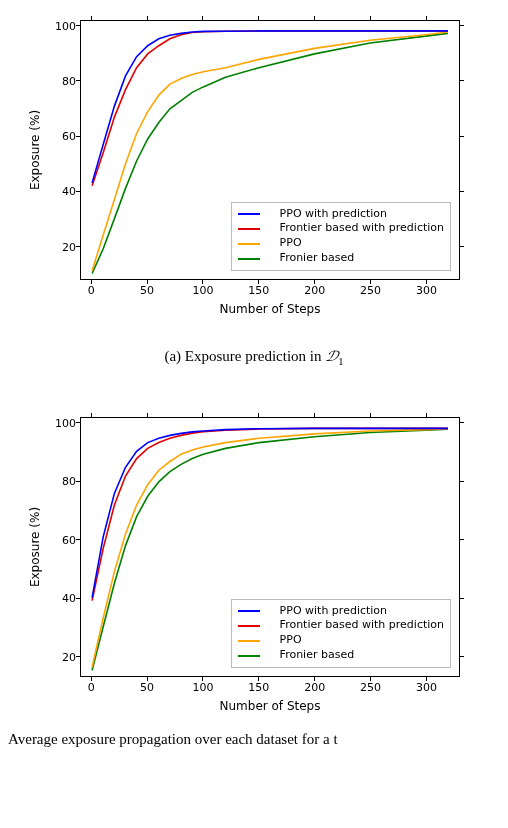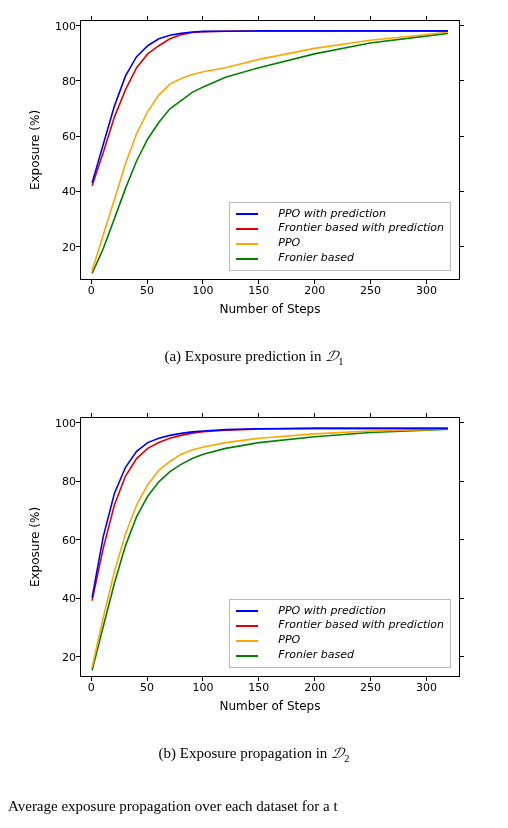--- a/index.html
+++ b/index.html
@@ -72,21 +72,20 @@
     border: 0.5px solid #bbb;
     padding: 4px 6px;
     font-family: "DejaVu Sans", Arial, sans-serif;
     font-size: 11px;
   }
   .legend-row {
     display:flex;
     align-items:center;
     gap:20px;
     line-height:1.35;
-    font-style:italic;
   }
   .legend-swatch {
     width: 22px;
     height: 0;
     border-top: 2px solid;
   }
   .caption {
     text-align: center;
     font-size: 15px;
     font-family: "Times New Roman", serif;
@@ -245,18 +244,15 @@
         <div class="tick-mark" style="left:294.2058823529412px;top:270px;width:1px;height:4px"></div>
         <div class="tick-mark" style="left:294.2058823529412px;top:6px;width:1px;height:4px"></div>
         <div class="xtick" style="left:350.5882352941176px">250</div>
         <div class="tick-mark" style="left:350.0882352941176px;top:270px;width:1px;height:4px"></div>
         <div class="tick-mark" style="left:350.0882352941176px;top:6px;width:1px;height:4px"></div>
         <div class="xtick" style="left:406.4705882352941px">300</div>
         <div class="tick-mark" style="left:405.9705882352941px;top:270px;width:1px;height:4px"></div>
         <div class="tick-mark" style="left:405.9705882352941px;top:6px;width:1px;height:4px"></div>
       </div>
   </div>
-  <div class="caption">
-    <span>(b) Exposure propagation in </span><span class="math">𝒟</span><sub>2</sub>
-  </div>
 </div>
 
 <div class="bottomtext">Average exposure propagation over each dataset for a t</div>
 
 </body></html>

